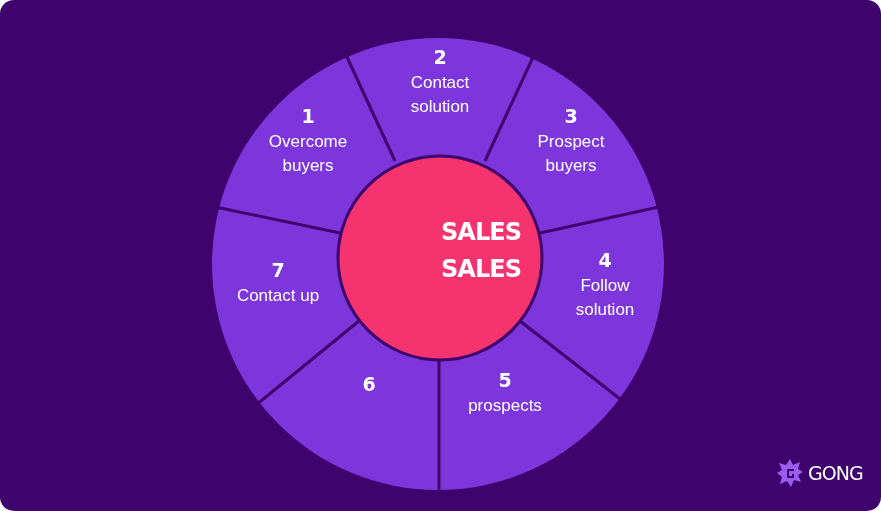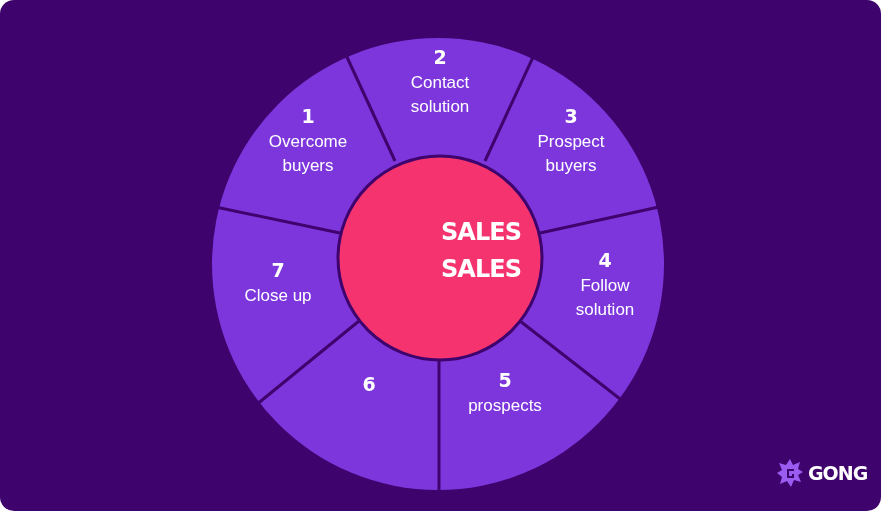--- a/index.html
+++ b/index.html
@@ -4,21 +4,21 @@
 <style>
   html, body { margin:0; padding:0; background:#ffffff; }
   body { width:881px; height:511px; overflow:hidden; position:relative; font-family:"DejaVu Sans", sans-serif; }
   #canvas { position:absolute; left:0; top:0; width:881px; height:511px; background:#3e036c; border-radius:14px; overflow:hidden; }
   svg { position:absolute; left:0; top:0; }
   .lbl { position:absolute; text-align:center; color:#ffffff; transform:translateX(-50%); white-space:nowrap; }
   .num { display:block; font-weight:bold; font-size:19px; line-height:24px; margin-bottom:2px; }
   .txt { display:block; font-size:17px; line-height:24px; font-family:"Liberation Sans", sans-serif;text-align:center; }
   .center-title { position:absolute; left:440px; top:214px; transform:translateX(-50%); text-align:center; color:#fff; font-weight:bold; font-size:24px; line-height:37px; font-family:"DejaVu Sans", sans-serif; letter-spacing:-1px;margin-left:41px; }
   .logo { position:absolute; left:776px; top:458px; display:flex; align-items:center; gap:4px; }
-  .logo-text { color:#fff; font-weight:bold; font-size:19px; font-family:"DejaVu Sans", sans-serif; letter-spacing:-1px; }
+  .logo-text { color:#fff; font-weight:normal; font-size:19px; font-family:"DejaVu Sans", sans-serif; letter-spacing:-1px; }
 </style>
 </head>
 <body>
 
 <div id="canvas">
   <svg width="881" height="511" viewBox="0 0 881 511">
     <circle cx="438" cy="264" r="226" fill="#7d36dc"></circle>
     <g stroke="#3e036c" stroke-width="3">
 
       <line x1="439" y1="361" x2="439" y2="491"></line>
@@ -65,21 +65,21 @@
     <span class="num">5</span>
     <span class="txt">prospects</span>
   </div>
 
   <div class="lbl" style="left:369px; top:372px;">
     <span class="num">6</span>
   </div>
 
   <div class="lbl" style="left:278px; top:258px;">
     <span class="num">7</span>
-    <span class="txt">Close up</span>
+    <span class="txt">Contact up</span>
   </div>
 
   <div class="logo">
     <svg width="28" height="30" viewBox="0 0 28 30" style="position:static;">
       <path d="M14 1 L17 7 L24 4 L22 11 L27 14 L22 17 L25 24 L18 22 L15 29 L11 23 L4 26 L6 19 L1 15 L6 12 L3 5 L10 7 Z" fill="#9a5cf0"></path>
       <path d="M11 11 L18 11 L18 13 L13 13 L13 18 L16 18 L16 16 L18 16 L18 20 L11 20 Z" fill="#3e036c"></path>
     </svg>
     <span class="logo-text">GONG</span>
   </div>
 </div>

